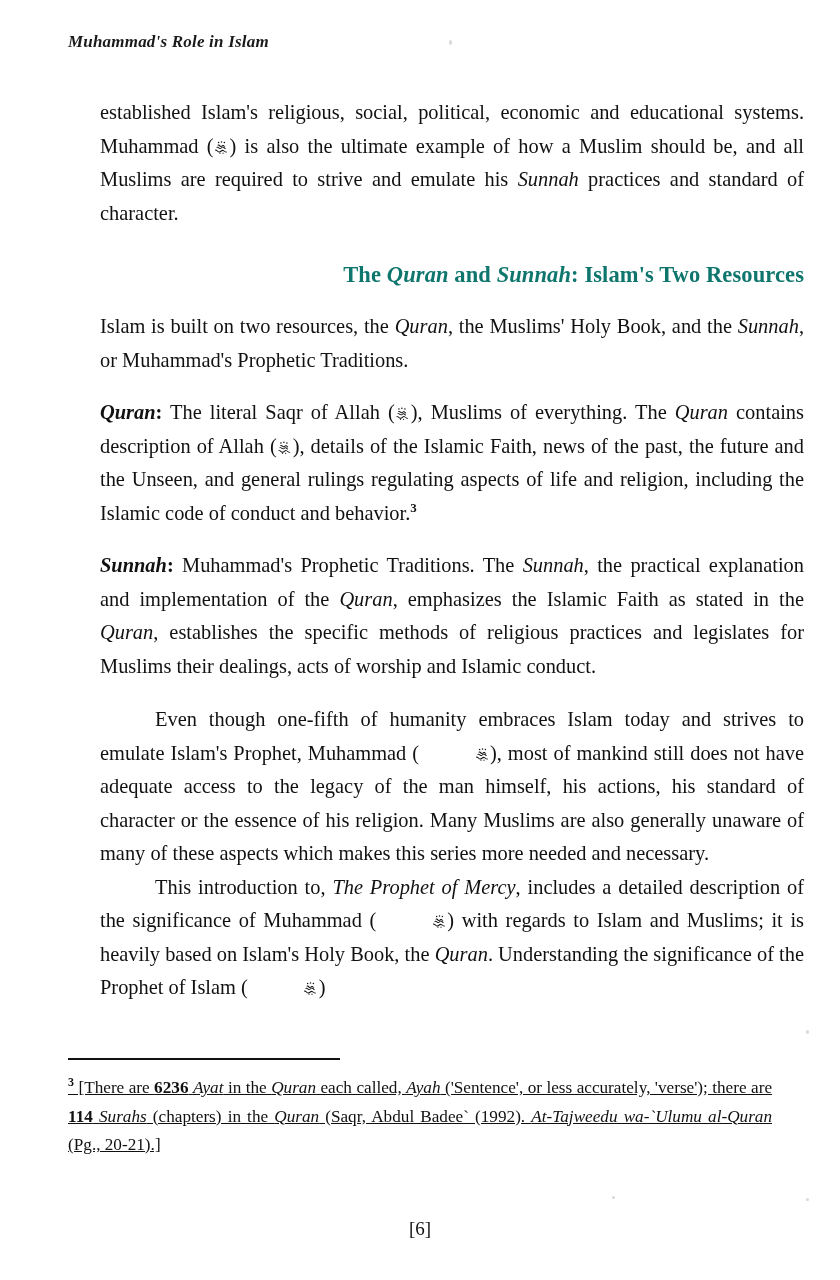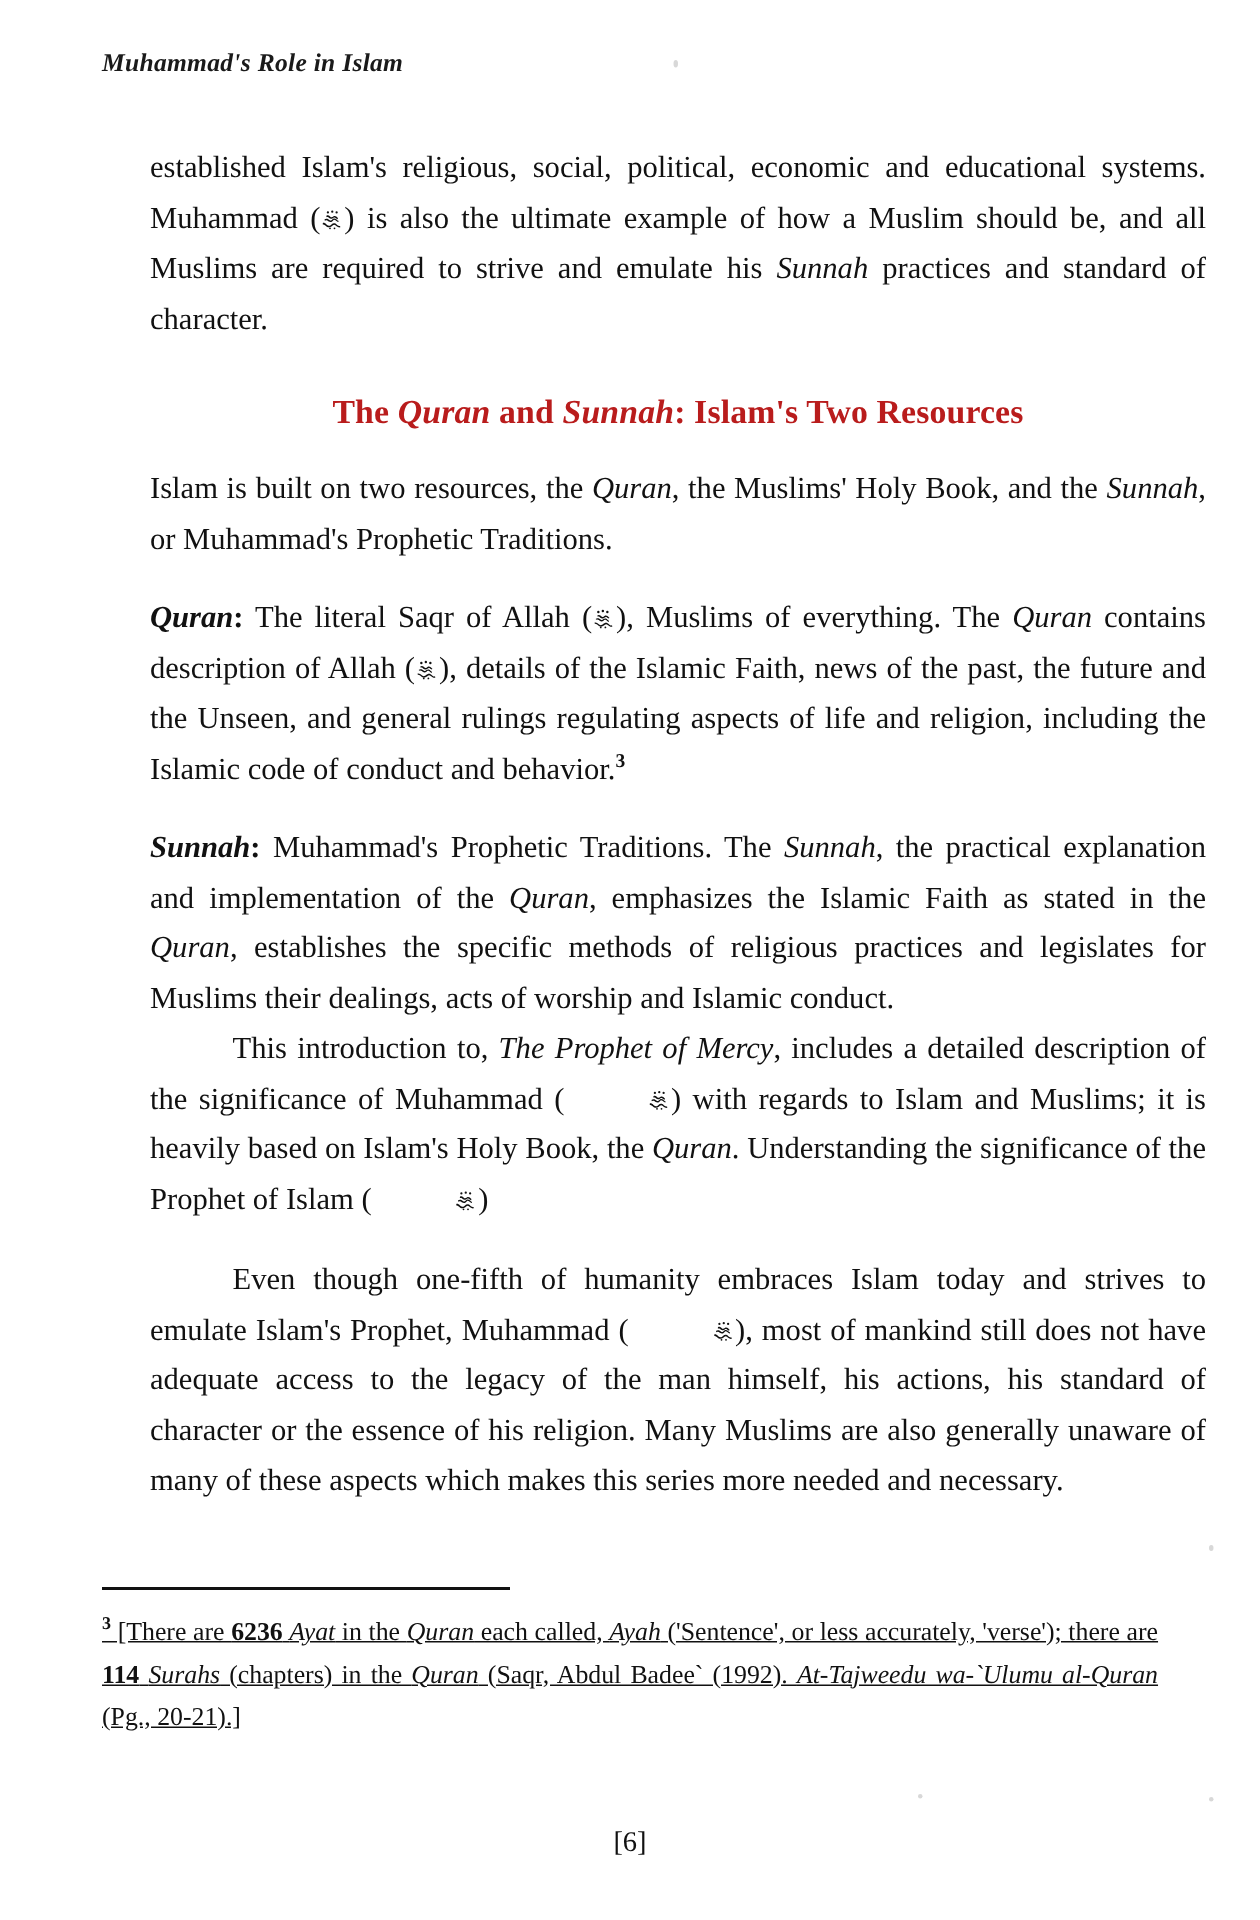--- a/index.html
+++ b/index.html
@@ -61,24 +61,24 @@
 
   .it  { font-style: italic; }
   .bi  { font-style: italic; font-weight: bold; }
   .bd  { font-weight: bold; }
 
   
   h2.section-heading {
     margin: 30px 0 0 0;
     font-size: 22.5px;
     font-weight: bold;
-    text-align: center;
+    text-align: right;
     line-height: 30px;
     letter-spacing: .1px;
-    color: #b91c1c;
+    color: #0f766e;
   }
 
   
   .honorific {
     display: inline-block;
     white-space: nowrap;
     letter-spacing: 0;
   }
   .honorific .glyph {
     display: inline-block;
@@ -191,20 +191,33 @@
                 <circle cx="3.9" cy="3" r=".8"></circle>
                 <circle cx="6.9" cy="2.3" r=".8"></circle>
                 <circle cx="9.9" cy="3" r=".8"></circle>
                 <circle cx="5.5" cy="13.3" r=".6"></circle>
                 <circle cx="8.6" cy="13.3" r=".6"></circle>
               </g>
             </svg></span></span><span>), details of the Islamic Faith, news of the past, the future and the Unseen, and general rulings regulating aspects of life and religion, including the Islamic code of conduct and behavior.</span><span class="fn-ref">3</span></p>
 
     <p class="body gap-sm"><span class="bi">Sunnah</span><span class="bd">:</span><span> Muhammad's Prophetic Traditions.   The </span><span class="it">Sunnah</span><span>, the practical explanation and implementation of the </span><span class="it">Quran</span><span>, emphasizes the Islamic Faith as stated in the </span><span class="it">Quran</span><span>, establishes the specific methods of religious practices and legislates for Muslims their dealings, acts of worship and Islamic conduct.</span></p>
 
+    <p class="body gap indent"><span>Even though one-fifth of humanity embraces Islam today and strives to emulate Islam's Prophet, Muhammad (</span><span class="honorific"><span class="glyph"><svg width="15" height="15" viewBox="0 0 15 15">
+              <g fill="#111">
+                <path d="M1.2 9.6c.9-.2 1.7.3 2.3.9.5.5 1 1 1.8 1 .7 0 1.2-.5 1.7-.9.6-.5 1.3-.9 2.1-.7.8.2 1.3.9 1.9 1.3.5.4 1.1.6 1.7.4l.2.9c-.9.3-1.8-.1-2.5-.7-.5-.4-1-.9-1.6-.9-.6 0-1.1.5-1.6.9-.7.5-1.5.9-2.4.7-.9-.2-1.5-.9-2.2-1.4-.4-.3-.9-.5-1.4-.4z"></path>
+                <path d="M2.3 7.4c.5-.6 1.3-.7 2-.5.6.2 1 .7 1.5 1 .4.2.9.2 1.2-.1.4-.3.6-.8 1.1-1 .7-.4 1.5-.2 2.1.3.5.4.9 1 1.5 1.1l-.1.8c-.8 0-1.4-.6-1.9-1.1-.4-.3-.9-.6-1.3-.3-.4.2-.6.7-1 1-.6.5-1.5.5-2.2.1-.5-.3-.9-.8-1.5-.9-.4-.1-.8 0-1.1.3z"></path>
+                <path d="M3.6 4.9c.6-.5 1.5-.4 2.1.1.4.3.7.8 1.2.9.5.1.9-.3 1.3-.6.6-.4 1.4-.4 2 .1.4.3.6.8 1.1 1l-.2.7c-.7-.1-1.1-.7-1.6-1-.4-.3-.9-.2-1.2.1-.5.4-1 .8-1.7.7-.7-.1-1.2-.6-1.7-1-.4-.3-.9-.4-1.3-.1z"></path>
+                <circle cx="4.6" cy="2.6" r=".75"></circle>
+                <circle cx="7.5" cy="2.1" r=".75"></circle>
+                <circle cx="10.4" cy="2.6" r=".75"></circle>
+                <circle cx="6" cy="13.2" r=".6"></circle>
+                <circle cx="9" cy="13.2" r=".6"></circle>
+              </g>
+            </svg></span></span><span>), most of mankind still does not have adequate access to the legacy of the man himself, his actions, his standard of character or the essence of his religion.  Many Muslims are also generally unaware of many of these aspects which makes this series more needed and necessary.</span></p>
+
     <p class="body tight indent"><span>This introduction to, </span><span class="it">The Prophet of Mercy</span><span>, includes a detailed description of the significance of Muhammad (</span><span class="honorific"><span class="glyph"><svg width="15" height="15" viewBox="0 0 15 15">
               <g fill="#111">
                 <path d="M1.2 9.6c.9-.2 1.7.3 2.3.9.5.5 1 1 1.8 1 .7 0 1.2-.5 1.7-.9.6-.5 1.3-.9 2.1-.7.8.2 1.3.9 1.9 1.3.5.4 1.1.6 1.7.4l.2.9c-.9.3-1.8-.1-2.5-.7-.5-.4-1-.9-1.6-.9-.6 0-1.1.5-1.6.9-.7.5-1.5.9-2.4.7-.9-.2-1.5-.9-2.2-1.4-.4-.3-.9-.5-1.4-.4z"></path>
                 <path d="M2.3 7.4c.5-.6 1.3-.7 2-.5.6.2 1 .7 1.5 1 .4.2.9.2 1.2-.1.4-.3.6-.8 1.1-1 .7-.4 1.5-.2 2.1.3.5.4.9 1 1.5 1.1l-.1.8c-.8 0-1.4-.6-1.9-1.1-.4-.3-.9-.6-1.3-.3-.4.2-.6.7-1 1-.6.5-1.5.5-2.2.1-.5-.3-.9-.8-1.5-.9-.4-.1-.8 0-1.1.3z"></path>
                 <path d="M3.6 4.9c.6-.5 1.5-.4 2.1.1.4.3.7.8 1.2.9.5.1.9-.3 1.3-.6.6-.4 1.4-.4 2 .1.4.3.6.8 1.1 1l-.2.7c-.7-.1-1.1-.7-1.6-1-.4-.3-.9-.2-1.2.1-.5.4-1 .8-1.7.7-.7-.1-1.2-.6-1.7-1-.4-.3-.9-.4-1.3-.1z"></path>
                 <circle cx="4.6" cy="2.6" r=".75"></circle>
                 <circle cx="7.5" cy="2.1" r=".75"></circle>
                 <circle cx="10.4" cy="2.6" r=".75"></circle>
                 <circle cx="6" cy="13.2" r=".6"></circle>
                 <circle cx="9" cy="13.2" r=".6"></circle>
@@ -214,33 +227,20 @@
                 <path d="M1.2 9.6c.9-.2 1.7.3 2.3.9.5.5 1 1 1.8 1 .7 0 1.2-.5 1.7-.9.6-.5 1.3-.9 2.1-.7.8.2 1.3.9 1.9 1.3.5.4 1.1.6 1.7.4l.2.9c-.9.3-1.8-.1-2.5-.7-.5-.4-1-.9-1.6-.9-.6 0-1.1.5-1.6.9-.7.5-1.5.9-2.4.7-.9-.2-1.5-.9-2.2-1.4-.4-.3-.9-.5-1.4-.4z"></path>
                 <path d="M2.3 7.4c.5-.6 1.3-.7 2-.5.6.2 1 .7 1.5 1 .4.2.9.2 1.2-.1.4-.3.6-.8 1.1-1 .7-.4 1.5-.2 2.1.3.5.4.9 1 1.5 1.1l-.1.8c-.8 0-1.4-.6-1.9-1.1-.4-.3-.9-.6-1.3-.3-.4.2-.6.7-1 1-.6.5-1.5.5-2.2.1-.5-.3-.9-.8-1.5-.9-.4-.1-.8 0-1.1.3z"></path>
                 <path d="M3.6 4.9c.6-.5 1.5-.4 2.1.1.4.3.7.8 1.2.9.5.1.9-.3 1.3-.6.6-.4 1.4-.4 2 .1.4.3.6.8 1.1 1l-.2.7c-.7-.1-1.1-.7-1.6-1-.4-.3-.9-.2-1.2.1-.5.4-1 .8-1.7.7-.7-.1-1.2-.6-1.7-1-.4-.3-.9-.4-1.3-.1z"></path>
                 <circle cx="4.6" cy="2.6" r=".75"></circle>
                 <circle cx="7.5" cy="2.1" r=".75"></circle>
                 <circle cx="10.4" cy="2.6" r=".75"></circle>
                 <circle cx="6" cy="13.2" r=".6"></circle>
                 <circle cx="9" cy="13.2" r=".6"></circle>
               </g>
             </svg></span></span><span>)</span></p>
-
-    <p class="body gap indent"><span>Even though one-fifth of humanity embraces Islam today and strives to emulate Islam's Prophet, Muhammad (</span><span class="honorific"><span class="glyph"><svg width="15" height="15" viewBox="0 0 15 15">
-              <g fill="#111">
-                <path d="M1.2 9.6c.9-.2 1.7.3 2.3.9.5.5 1 1 1.8 1 .7 0 1.2-.5 1.7-.9.6-.5 1.3-.9 2.1-.7.8.2 1.3.9 1.9 1.3.5.4 1.1.6 1.7.4l.2.9c-.9.3-1.8-.1-2.5-.7-.5-.4-1-.9-1.6-.9-.6 0-1.1.5-1.6.9-.7.5-1.5.9-2.4.7-.9-.2-1.5-.9-2.2-1.4-.4-.3-.9-.5-1.4-.4z"></path>
-                <path d="M2.3 7.4c.5-.6 1.3-.7 2-.5.6.2 1 .7 1.5 1 .4.2.9.2 1.2-.1.4-.3.6-.8 1.1-1 .7-.4 1.5-.2 2.1.3.5.4.9 1 1.5 1.1l-.1.8c-.8 0-1.4-.6-1.9-1.1-.4-.3-.9-.6-1.3-.3-.4.2-.6.7-1 1-.6.5-1.5.5-2.2.1-.5-.3-.9-.8-1.5-.9-.4-.1-.8 0-1.1.3z"></path>
-                <path d="M3.6 4.9c.6-.5 1.5-.4 2.1.1.4.3.7.8 1.2.9.5.1.9-.3 1.3-.6.6-.4 1.4-.4 2 .1.4.3.6.8 1.1 1l-.2.7c-.7-.1-1.1-.7-1.6-1-.4-.3-.9-.2-1.2.1-.5.4-1 .8-1.7.7-.7-.1-1.2-.6-1.7-1-.4-.3-.9-.4-1.3-.1z"></path>
-                <circle cx="4.6" cy="2.6" r=".75"></circle>
-                <circle cx="7.5" cy="2.1" r=".75"></circle>
-                <circle cx="10.4" cy="2.6" r=".75"></circle>
-                <circle cx="6" cy="13.2" r=".6"></circle>
-                <circle cx="9" cy="13.2" r=".6"></circle>
-              </g>
-            </svg></span></span><span>), most of mankind still does not have adequate access to the legacy of the man himself, his actions, his standard of character or the essence of his religion.  Many Muslims are also generally unaware of many of these aspects which makes this series more needed and necessary.</span></p>
 
   </div>
 
   <div class="footnote-area">
     <div class="footnote-rule"></div>
     <p class="footnote"><span class="sup">3</span><span> [There are </span><span class="bd">6236</span><span> </span><span class="it">Ayat</span><span> in the </span><span class="it">Quran</span><span> each called, </span><span class="it">Ayah</span><span> ('Sentence', or less accurately, 'verse'); there are </span><span class="bd">114</span><span> </span><span class="it">Surahs</span><span> (chapters) in the </span><span class="it">Quran</span><span> (Saqr, Abdul Badee` (1992). </span><span class="it">At-Tajweedu wa-`Ulumu al-Quran</span><span> (Pg., 20-21).]</span></p>
   </div>
 
   <div class="page-number">[6]</div>
 

